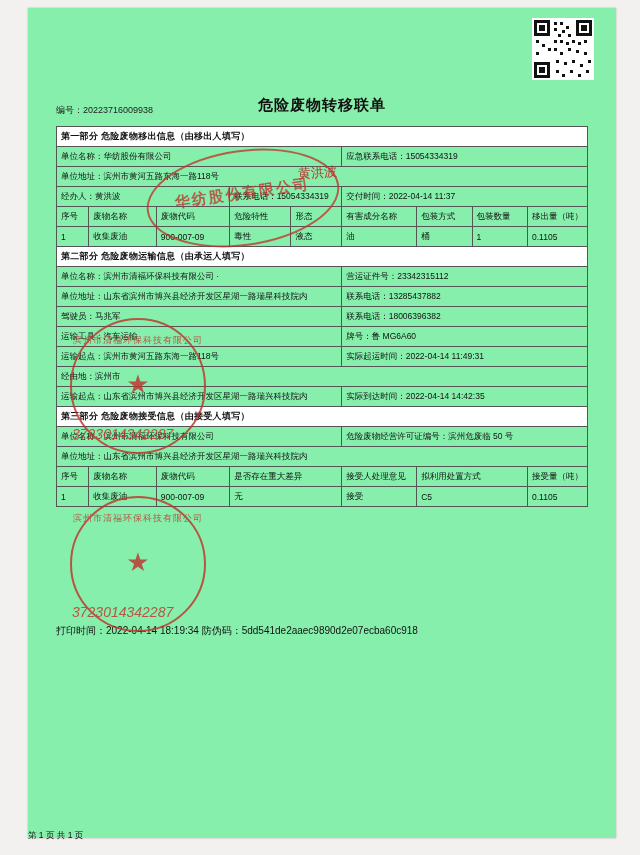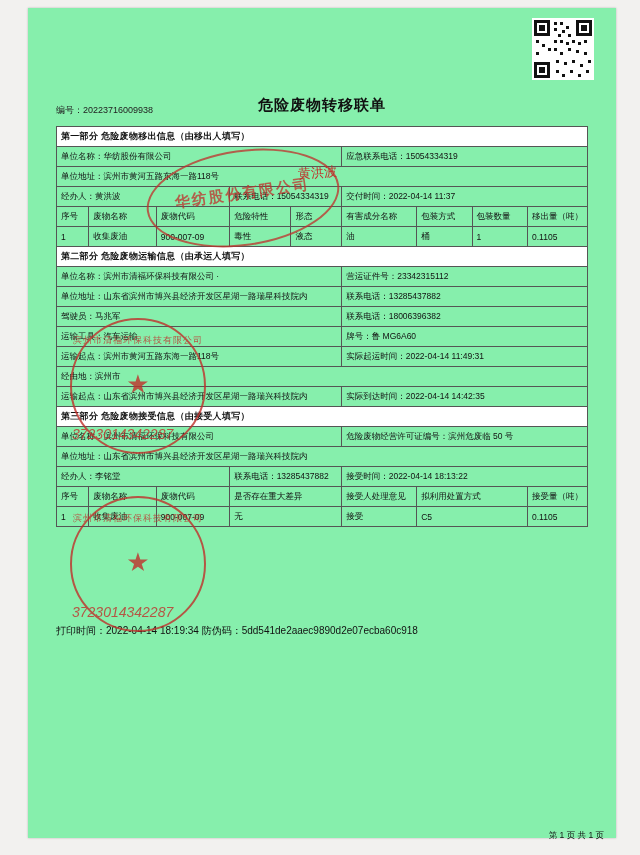--- a/index.html
+++ b/index.html
@@ -51,21 +51,21 @@
     font-weight:bold;
     font-size:9px;
     background:#fff;
     letter-spacing:.3px;
   }
   td.c{text-align:left;}
   .foot{
     position:absolute;left:28px;top:616px;font-size:10px;
   }
   .pagefoot{
-    position:absolute;left:0;right:12px;top:822px;text-align:right;font-size:8.5px;
+    position:absolute;left:0;right:0;top:822px;text-align:left;font-size:8.5px;
   }
   
   .stamp{
     position:absolute;
     pointer-events:none;
     color:#c0302b;
   }
   .stamp-oval{
     width:190px;height:92px;
     border:2px solid #c0302b;
@@ -276,27 +276,20 @@
       <td colspan="4">
         <span>危险废物经营许可证编号：</span><span>滨州危废临 50 号</span>
       </td>
     </tr>
     <tr>
       <td colspan="9">
         <span>单位地址：</span><span>山东省滨州市博兴县经济开发区星湖一路瑞兴科技院内</span>
       </td>
     </tr>
     <tr>
-      <td colspan="3">
-        <span>经办人：</span><span>李铭堂</span>
-      </td>
-      <td colspan="2">联系电话：13285437882</td>
-      <td colspan="4">接受时间：2022-04-14 18:13:22</td>
-    </tr>
-    <tr>
       <td class="c">序号</td>
       <td class="c">废物名称</td>
       <td class="c">废物代码</td>
       <td class="c" colspan="2" style="line-height:1.2">是否存在重大差异</td>
       <td class="c" style="line-height:1.2">接受人处理意见</td>
       <td class="c" colspan="2">拟利用处置方式</td>
       <td class="c">接受量（吨）</td>
     </tr>
     <tr>
       <td class="c">1</td>

